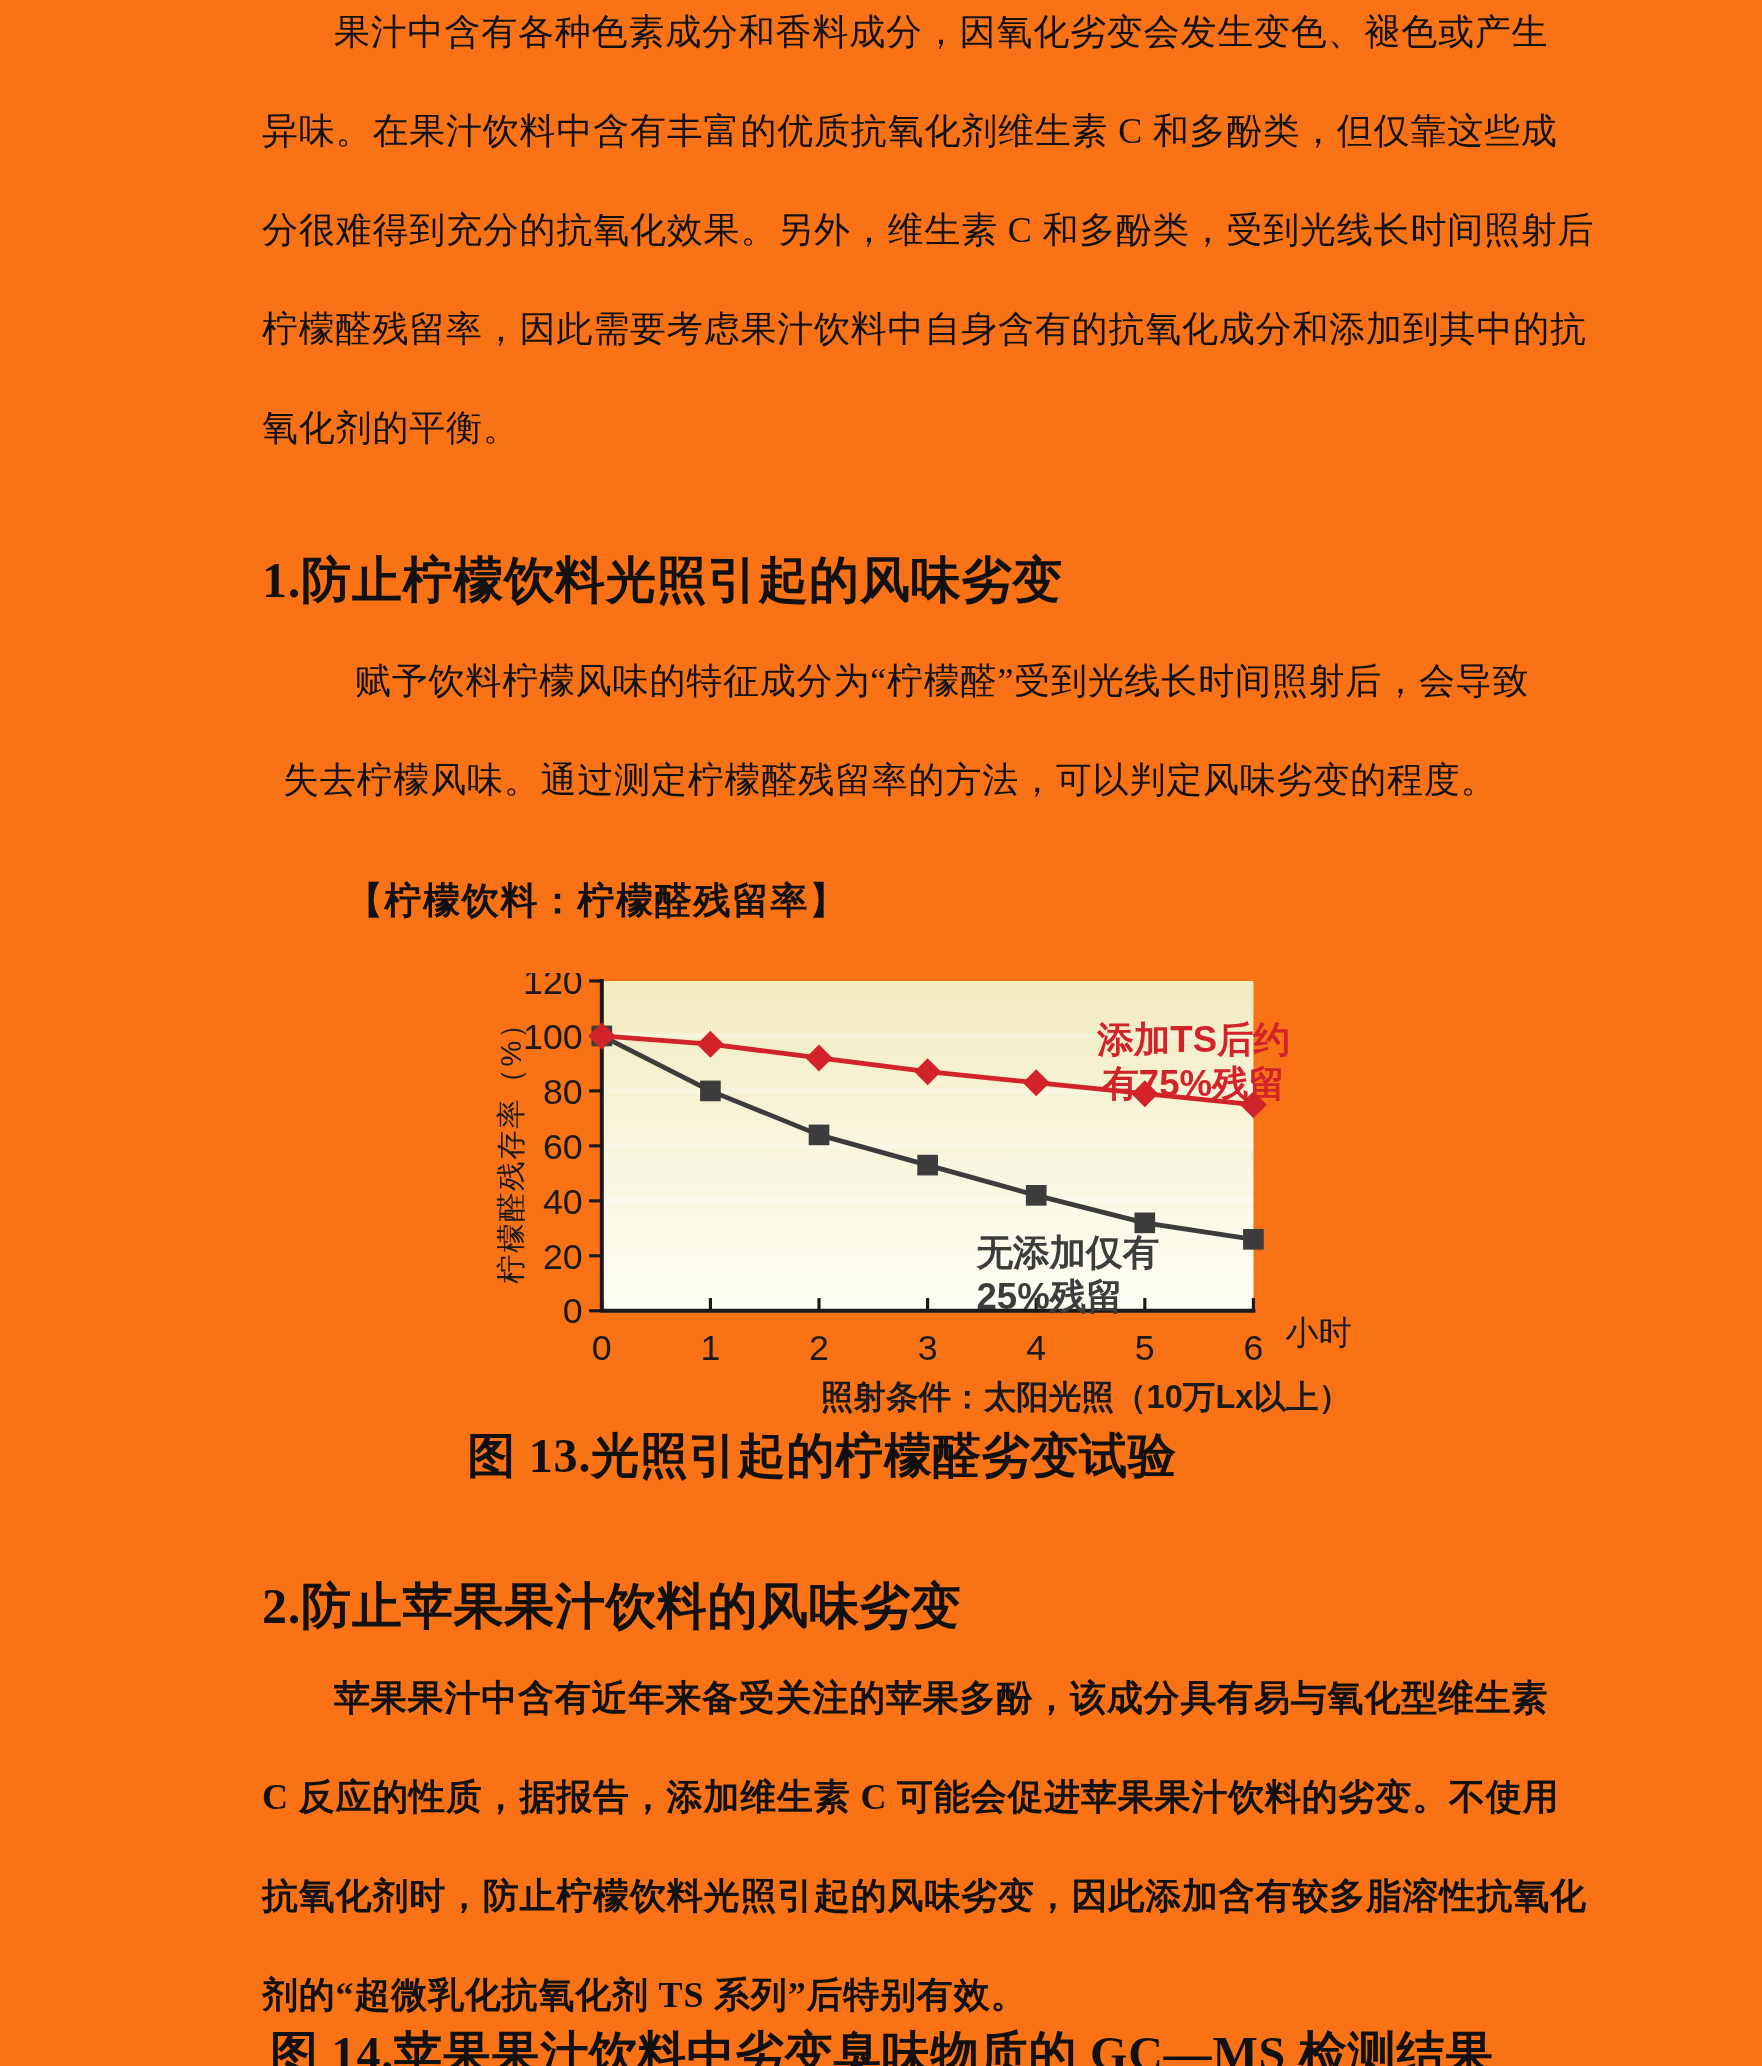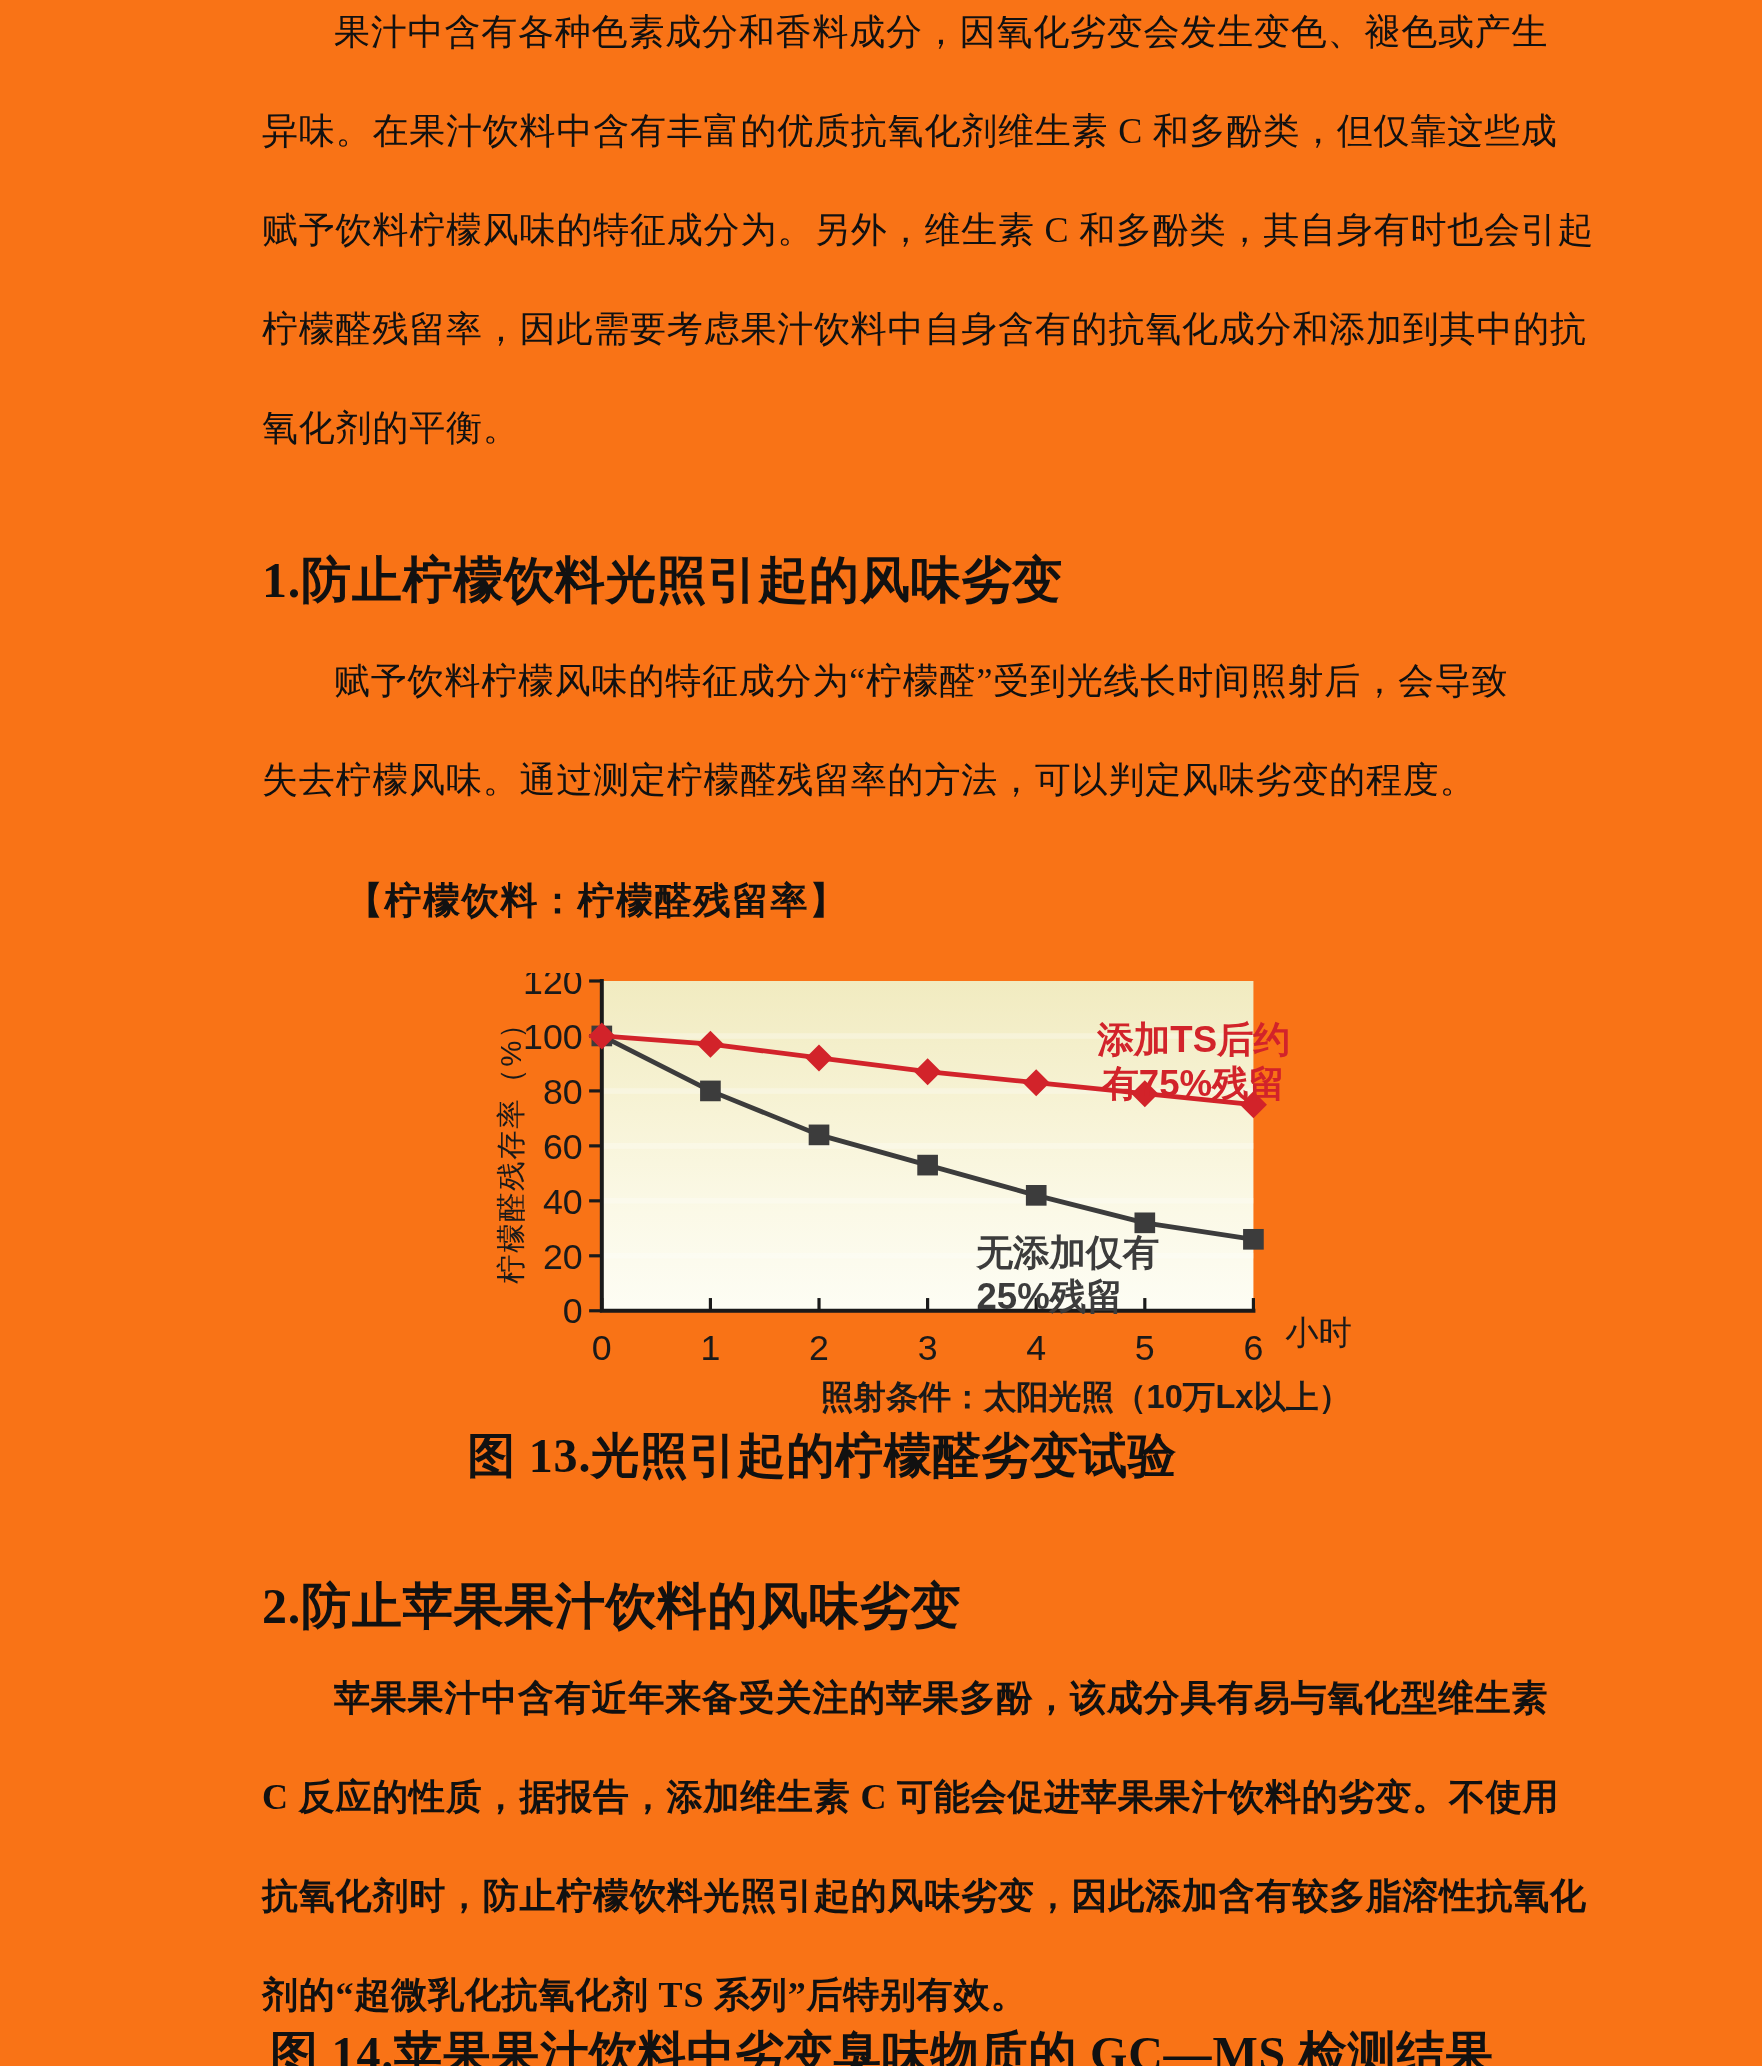--- a/index.html
+++ b/index.html
@@ -15,28 +15,28 @@
   svg text{font-family:"Liberation Sans","DejaVu Sans",sans-serif;}
 </style>
 </head>
 <body>
 
 <div id="page">
 
   <div class="para" style="top:-17.5px;">
       <div class="line">果汁中含有各种色素成分和香料成分，因氧化劣变会发生变色、褪色或产生</div>
       <div class="line">异味。在果汁饮料中含有丰富的优质抗氧化剂维生素 C 和多酚类，但仅靠这些成</div>
-      <div class="line">赋予饮料柠檬风味的特征成分为。另外，维生素 C 和多酚类，其自身有时也会引起</div>
+      <div class="line">分很难得到充分的抗氧化效果。另外，维生素 C 和多酚类，受到光线长时间照射后</div>
       <div class="line">柠檬醛残留率，因此需要考虑果汁饮料中自身含有的抗氧化成分和添加到其中的抗</div>
       <div class="line">氧化剂的平衡。</div>
     </div>
 
   <div class="heading" style="top:556px;">1.防止柠檬饮料光照引起的风味劣变</div>
 
-  <div class="para" style="top:632px;">
+  <div class="para" style="top:632px;margin-left:21px;">
       <div class="line">赋予饮料柠檬风味的特征成分为“柠檬醛”受到光线长时间照射后，会导致</div>
       <div class="line">失去柠檬风味。通过测定柠檬醛残留率的方法，可以判定风味劣变的程度。</div>
     </div>
 
   <div class="fig-label" style="top:878px;">【柠檬饮料：柠檬醛残留率】</div>
 
   <div id="chart-wrap">
     <svg id="chart" width="890" height="457" viewBox="0 0 1120 575" xmlns="http://www.w3.org/2000/svg">
       <defs>
         <linearGradient id="bgGrad" x1="0" y1="0" x2="0" y2="1">

